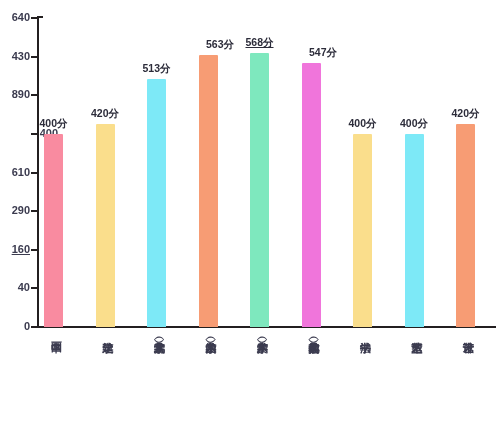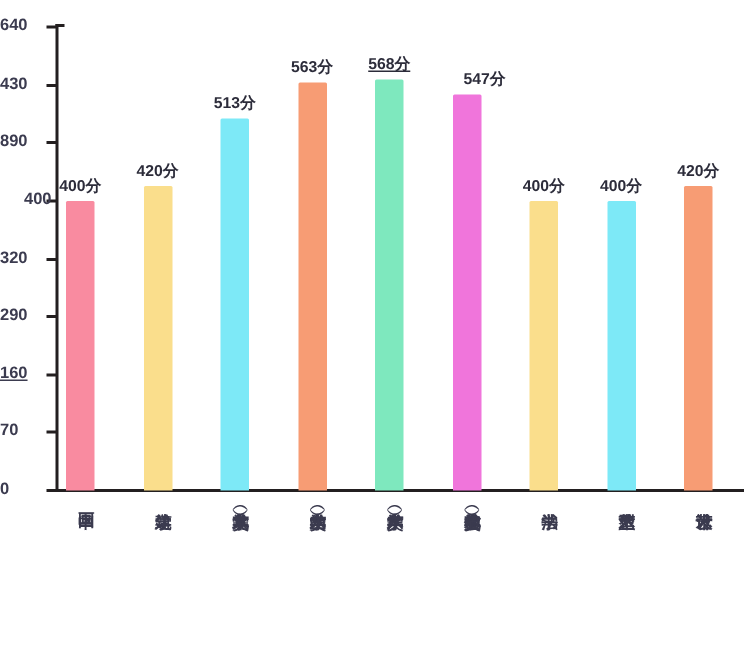--- a/index.html
+++ b/index.html
@@ -54,20 +54,21 @@
     position: absolute;
     left: 31px;
     width: 7px;
     height: 2px;
     background: #231f20;
   }
 
   .ylab {
     position: absolute;
     width: 30px;
+    text-align: right;
     font-size: 11px;
     font-weight: bold;
     color: #3b3b4f;
     white-space: nowrap;
   }
   .bar-slot {
     position: absolute;
     bottom: 0;
     width: 19px;
     height: 313px;
@@ -120,46 +121,46 @@
       <div class="y-tick" style="top: 248.75px;"></div>
       <div class="y-tick" style="top: 210.125px;"></div>
       <div class="y-tick" style="top: 171.5px;"></div>
       <div class="y-tick" style="top: 132.875px;"></div>
       <div class="y-tick" style="top: 94.25px;"></div>
       <div class="y-tick" style="top: 55.625px;"></div>
       <div class="y-tick" style="top: 17px;"></div>
     </div>
   <div id="ylabels-layer">
       <div class="ylab" style="left: 0px; top: 320px;">0</div>
-      <div class="ylab" style="left: 0px; top: 281.375px;">70</div>
+      <div class="ylab" style="left: 0px; top: 281.375px;">40</div>
       <div class="ylab" style="left: 0px; top: 242.75px; text-decoration: underline;">160</div>
       <div class="ylab" style="left: 0px; top: 204.125px;">290</div>
-      <div class="ylab" style="left: 0px; top: 165.5px;">320</div>
-      <div class="ylab" style="left: 16px; top: 126.875px;">400</div>
+      <div class="ylab" style="left: 0px; top: 165.5px;">610</div>
+      <div class="ylab" style="left: 0px; top: 126.875px; padding-left: 28px;">400</div>
       <div class="ylab" style="left: 0px; top: 88.25px;">890</div>
       <div class="ylab" style="left: 0px; top: 49.625px;">430</div>
       <div class="ylab" style="left: 0px; top: 11px;">640</div>
     </div>
 
   <div id="bars-layer">
       <div class="bar-slot" style="left: 44px; top: 14px;">
         <div class="bar-fill" style="height: 193.125px; background: rgb(249, 139, 160);"></div>
         <div class="bar-value" style="bottom: 196.125px;">400分</div>
       </div>
       <div class="bar-slot" style="left: 95.5px; top: 14px;">
         <div class="bar-fill" style="height: 202.781px; background: rgb(250, 222, 140);"></div>
         <div class="bar-value" style="bottom: 205.781px;">420分</div>
       </div>
       <div class="bar-slot" style="left: 147px; top: 14px;">
         <div class="bar-fill" style="height: 247.683px; background: rgb(125, 233, 247);"></div>
         <div class="bar-value" style="bottom: 250.683px;">513分</div>
       </div>
       <div class="bar-slot" style="left: 198.5px; top: 14px;">
         <div class="bar-fill" style="height: 271.823px; background: rgb(247, 156, 116);"></div>
-        <div class="bar-value" style="bottom: 274.823px;">563分</div>
+        <div class="bar-value" style="bottom: 274.823px; margin-left: 12px;">563分</div>
       </div>
       <div class="bar-slot" style="left: 250px; top: 14px;">
         <div class="bar-fill" style="height: 274.238px; background: rgb(126, 232, 190);"></div>
         <div class="bar-value" style="bottom: 277.238px; text-decoration: underline;">568分</div>
       </div>
       <div class="bar-slot" style="left: 301.5px; top: 14px;">
         <div class="bar-fill" style="height: 264.098px; background: rgb(240, 117, 219);"></div>
         <div class="bar-value" style="bottom: 267.098px; margin-left: 12px;">547分</div>
       </div>
       <div class="bar-slot" style="left: 353px; top: 14px;">

